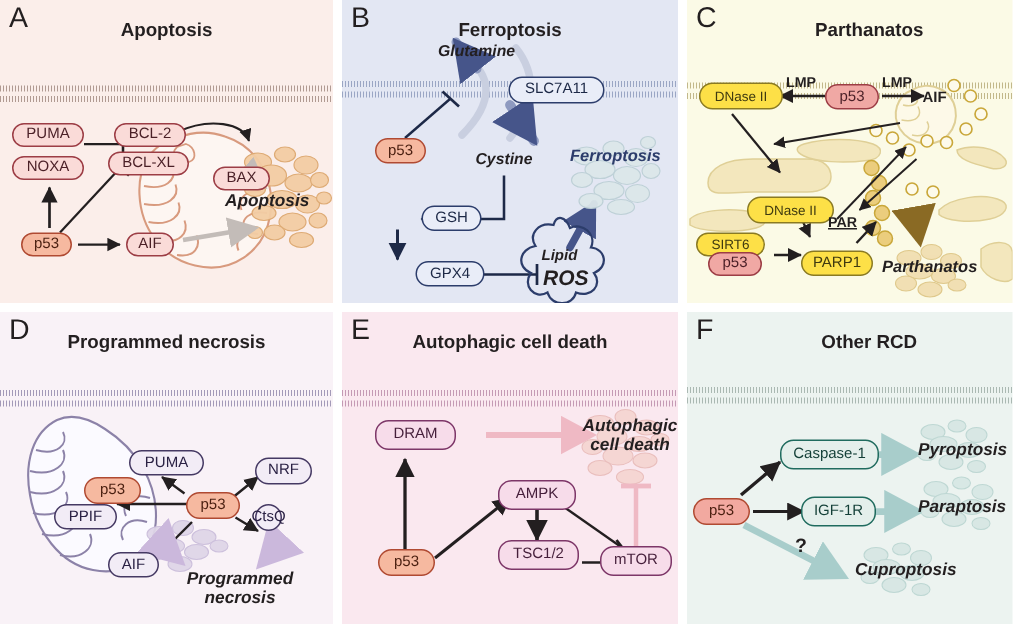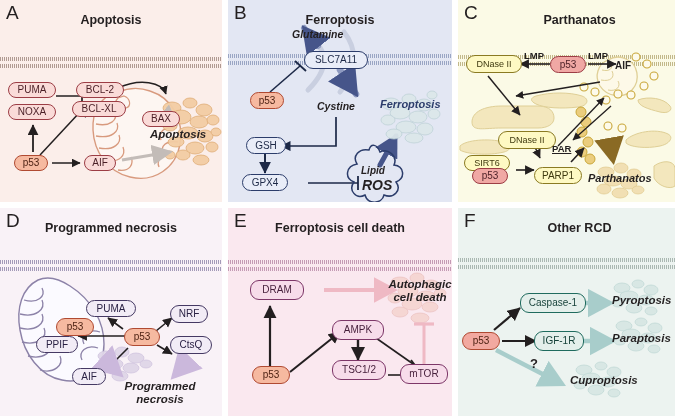--- a/index.html
+++ b/index.html
@@ -31,23 +31,23 @@
 
   
   .node{position:absolute;display:flex;align-items:center;justify-content:center;
         box-sizing:border-box;border-radius:9px;font-size:10px;white-space:nowrap;
         line-height:1;}
   .node.sm{font-size:9px;}
 
   
   .t-pink  {background:#fadbd8;border:1.3px solid #9c3d45;color:#4a1f26;}
   .t-p53a  {background:#f6b9a0;border:1.3px solid #b04a32;color:#4a1f10;}
-  .t-blue  {background:#e9edf8;border:1.3px solid #2c3d6b;color:#1d2947;}
+  .t-blue  {background:#e9edf8;border:1.3px solid #2c3d6b;color:#1d2947;margin-left:35px;}
   .t-p53b  {background:#f6b9a0;border:1.3px solid #b04a32;color:#4a1f10;}
-  .t-yellow{background:#fef9c3;border:1.3px solid #8a7a22;color:#3f3a10;}
+  .t-yellow{background:#fde047;border:1.3px solid #8a7a22;color:#3f3a10;}
   .t-p53c  {background:#f0a8a4;border:1.3px solid #9c3d45;color:#4a1f26;}
   .t-purple{background:#f2ecf6;border:1.3px solid #453963;color:#2a2144;}
   .t-p53d  {background:#f6b9a0;border:1.3px solid #b04a32;color:#4a1f10;}
   .t-mag   {background:#f7dcea;border:1.3px solid #7d3668;color:#451e3a;text-align:center;}
   .t-p53e  {background:#f6b9a0;border:1.3px solid #b04a32;color:#4a1f10;}
   .t-teal  {background:#e4efeb;border:1.3px solid #1f6b5e;color:#133f37;}
   .t-p53f  {background:#f2a9a0;border:1.3px solid #b04a32;color:#4a1f10;}
 
   .outcome{position:absolute;font-style:italic;font-weight:bold;font-size:11.5px;
            line-height:1.1;white-space:nowrap;}
@@ -358,28 +358,28 @@
       <path d="M108 155 L120 166" stroke="#cbb8dc" stroke-width="5" fill="none" marker-end="url(#dHeadPur)"></path>
       <path d="M186 155 L174 168" stroke="#cbb8dc" stroke-width="5" fill="none" marker-end="url(#dHeadPur)"></path>
     </svg>
 
     <div class="node t-purple" style="left:86px;top:92px;width:50px;height:17px;">PUMA</div>
     <div class="node t-p53d" style="left:56px;top:110px;width:38px;height:18px;">p53</div>
     <div class="node t-purple" style="left:36px;top:128px;width:42px;height:17px;">PPIF</div>
     <div class="node t-purple" style="left:72px;top:160px;width:34px;height:17px;">AIF</div>
     <div class="node t-p53d" style="left:124px;top:120px;width:36px;height:18px;">p53</div>
     <div class="node t-purple" style="left:170px;top:97px;width:38px;height:18px;">NRF</div>
-    <div class="node t-purple" style="left:170px;top:128px;width:42px;height:18px;">CtsQ</div>
+    <div class="node t-purple" style="left:170px;top:128px;width:18px;height:18px;">CtsQ</div>
     <div class="outcome wrap" style="left:112px;top:185px;width:96px;color:#231f20;">necrosis</div>
     <div class="outcome wrap" style="left:112px;top:172px;width:96px;color:#231f20;">Programmed</div>
   </div>
 
   <div class="panel" id="pE">
     <div class="panel-letter">E</div>
-    <div class="panel-title">Ferroptosis cell death</div>
+    <div class="panel-title">Autophagic cell death</div>
 
     <div class="membrane" style="top:52px;color:#c49ab4;">
       <div class="ln top"></div>
         <div class="ln bot"></div>
     </div>
 
     <svg width="224" height="208">
       <defs>
         <marker id="eHead" markerWidth="7" markerHeight="7" refX="5.6" refY="3" orient="auto">
           <path d="M0,0 L6,3 L0,6 z" fill="#231f20"></path>

